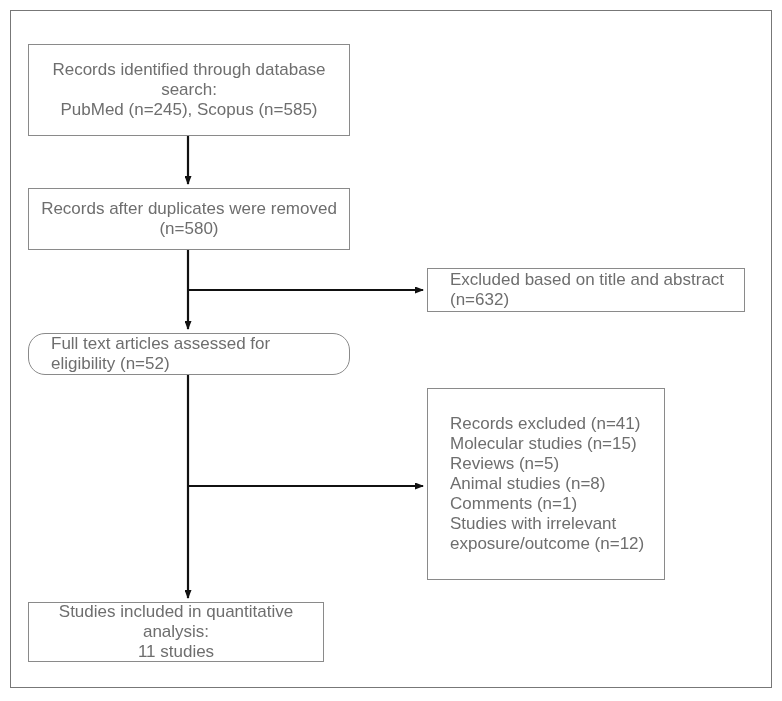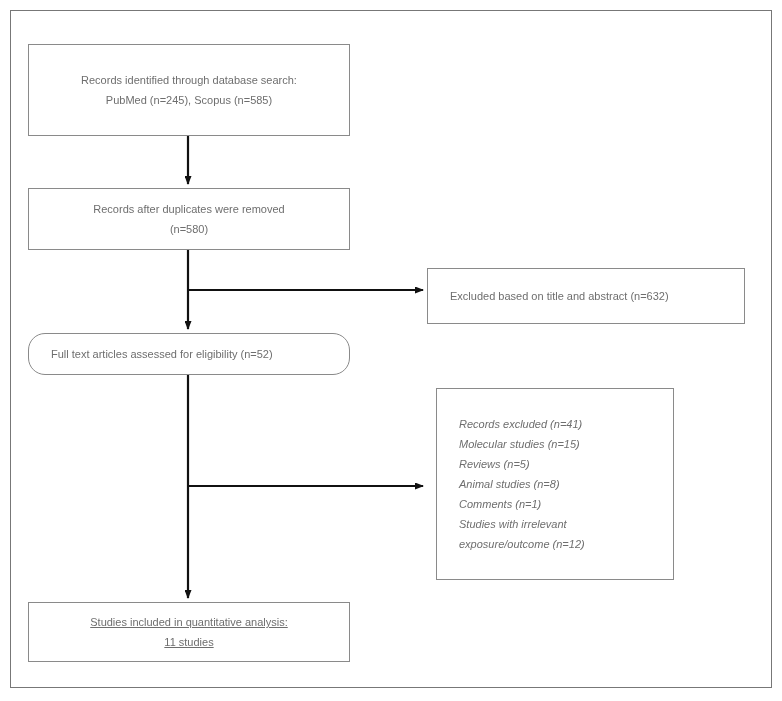--- a/index.html
+++ b/index.html
@@ -31,21 +31,21 @@
     background: #ffffff;
   }
 
   
   .flow-box {
     position: absolute;
     box-sizing: border-box;
     border: 1px solid #8a8a8a;
     background: #ffffff;
     color: #6e6e6e;
-    font-size: 11px;
+    font-size: 17px;
     line-height: 20px;
     display: flex;
     align-items: center;
     justify-content: center;
     text-align: center;
     padding: 6px 10px;
   }
   .flow-box .box-text {
     display: block;
     white-space: pre-line;
@@ -54,26 +54,26 @@
   .flow-box.left-align {
     justify-content: flex-start;
     text-align: left;
     padding-left: 22px;
   }
 
   
   #box-identified   { left: 28px;  top: 44px;  width: 322px; height: 92px; }
   #box-duplicates   { left: 28px;  top: 188px; width: 322px; height: 62px; }
   #box-fulltext     { left: 28px;  top: 333px; width: 322px; height: 42px; border-radius: 17px; }
-  #box-included     { left: 28px;  top: 602px; width: 322px; height: 60px; text-decoration: underline; }
+  #box-included     { left: 28px;  top: 602px; width: 296px; height: 60px; }
 
-  #box-excluded-title  { left: 427px; top: 268px; width: 318px; height: 56px; }
-  #box-excluded-list   { left: 436px; top: 388px; width: 238px; height: 192px;
+  #box-excluded-title  { left: 427px; top: 268px; width: 318px; height: 44px; }
+  #box-excluded-list   { left: 427px; top: 388px; width: 238px; height: 192px;
                          align-items: center; justify-content: flex-start;
-                         text-align: left; padding-left: 22px; font-style: italic; }
+                         text-align: left; padding-left: 22px; }
 
   
   #connectors {
     position: absolute;
     left: 0;
     top: 0;
     width: 782px;
     height: 701px;
     pointer-events: none;
   }

